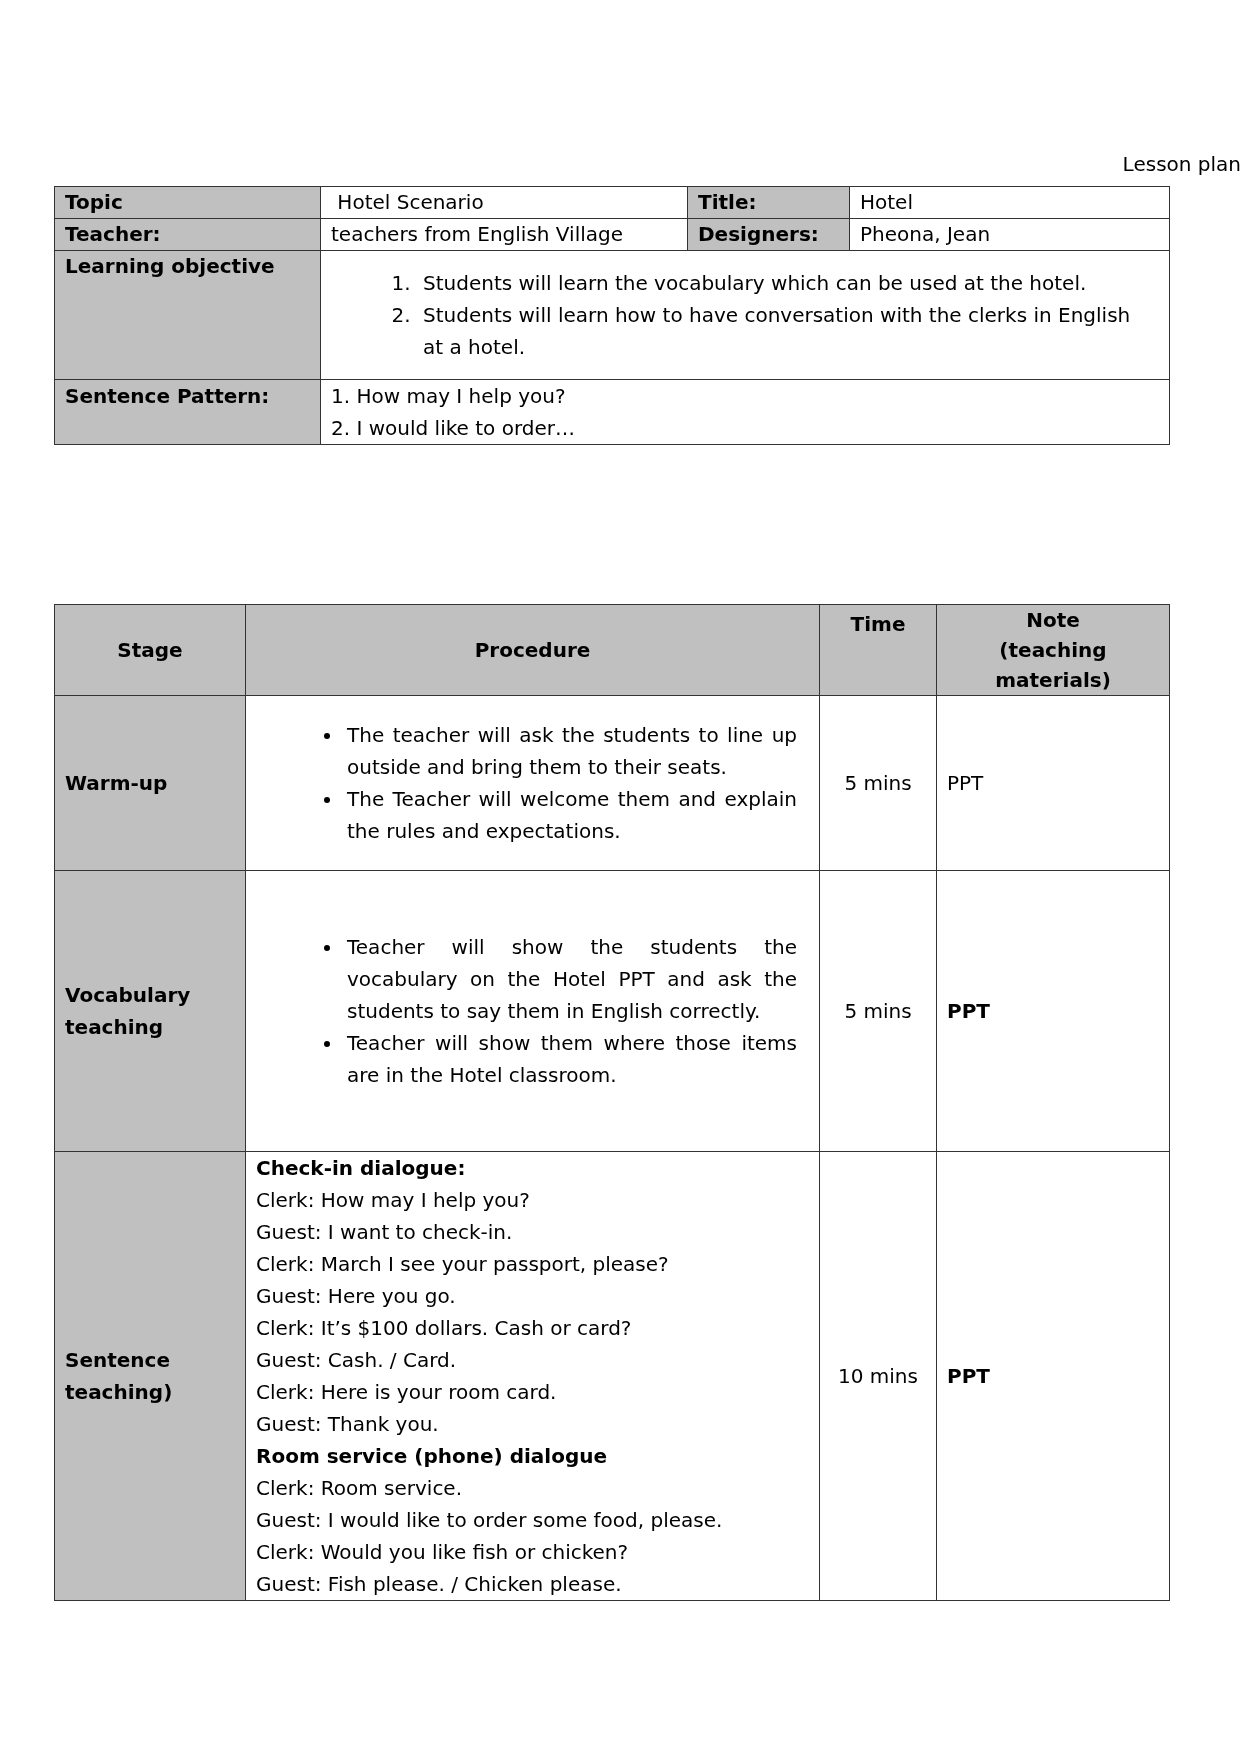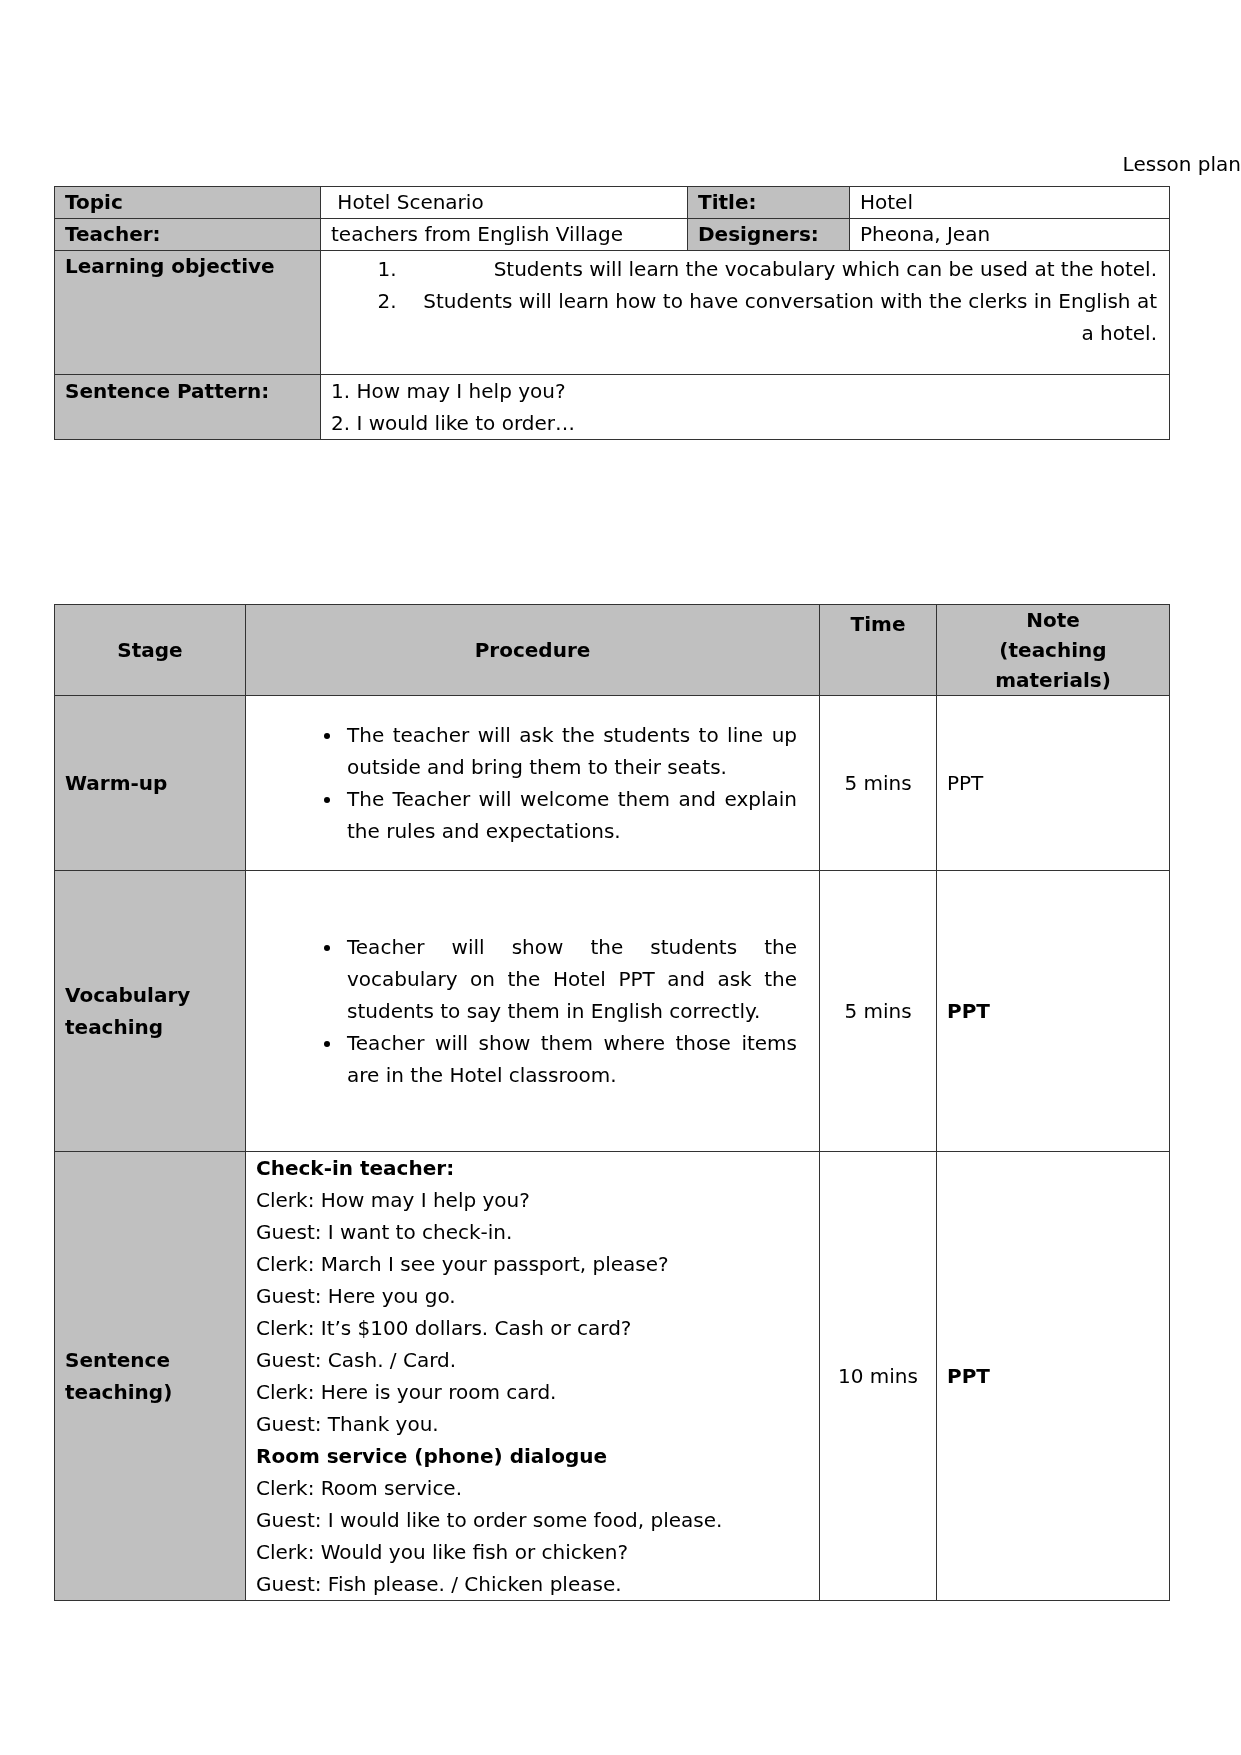--- a/index.html
+++ b/index.html
@@ -15,21 +15,21 @@
   td, th { border: 1.5px solid #333; font-size: 20px; vertical-align: top; padding: 0 10px; font-weight: normal; }
   .gray { background: #c0c0c0; }
   .b { font-weight: bold; }
 
   
   #info { top: 186px; }
   #info td { height: 31px; line-height: 31px; }
   #info .obj-row td { height: 123px; }
   #info .vocab-row td { height: 95px; line-height: 32px; padding-top: 0; }
   #info .pattern-row td { height: 64px; line-height: 32px; }
-  .obj-list { margin: 2px; padding-left: 70px; line-height: 32px; text-align: right; }
+  .obj-list { margin: 16px; padding-left: 70px; line-height: 32px; }
   .obj-list li { padding-left: 6px; }
 
   
   #proc { top: 604px; }
   #proc th { background: #c0c0c0; height: 64px; text-align: center; vertical-align: middle; font-weight: bold; line-height: 30px; }
   #proc th.time-h { vertical-align: top; padding-top: 4px; }
   #proc td { vertical-align: middle; line-height: 32px; }
   #proc .stage { background: #c0c0c0; font-weight: bold; }
   #proc .warm td { height: 174px; }
   #proc .vocab td { height: 280px; }
@@ -122,21 +122,21 @@
         <li>Teacher will show them where those items are in the Hotel classroom.</li>
       </ul>
     </td>
     <td class="time">5 mins</td>
     <td class="b">PPT</td>
   </tr>
 
   <tr class="sent">
     <td class="stage">Sentence teaching)</td>
     <td class="dialog">
-      <div class="b">Check-in teacher:</div>
+      <div class="b">Check-in dialogue:</div>
       <div>Clerk: How may I help you?</div>
       <div>Guest: I want to check-in.</div>
       <div>Clerk: March I see your passport, please?</div>
       <div>Guest: Here you go.</div>
       <div>Clerk: It’s $100 dollars. Cash or card?</div>
       <div>Guest: Cash. / Card.</div>
       <div>Clerk: Here is your room card.</div>
       <div>Guest: Thank you.</div>
       <div class="b">Room service (phone) dialogue</div>
       <div>Clerk: Room service.</div>

